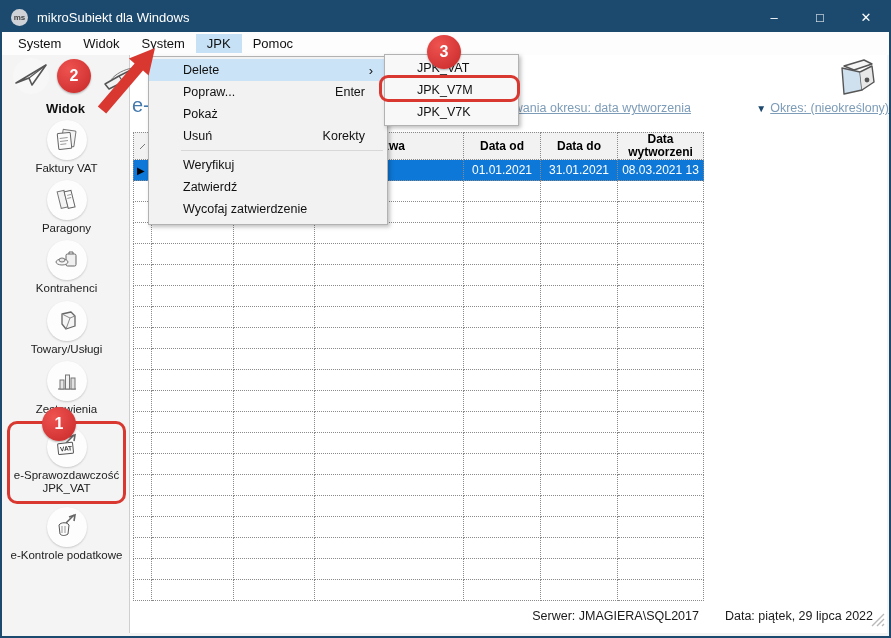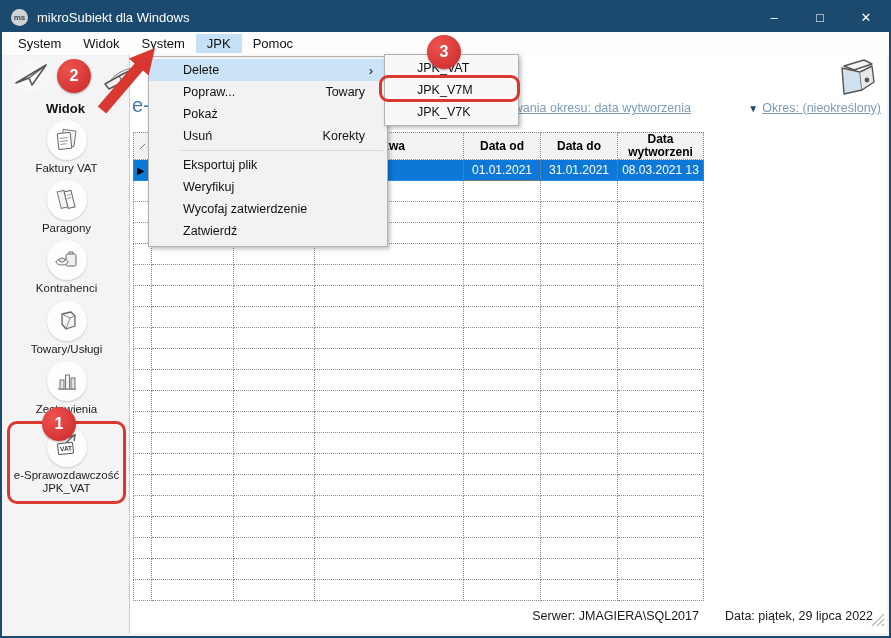--- a/index.html
+++ b/index.html
@@ -29,21 +29,21 @@
   .side-header{position:absolute;left:0;top:99px;width:127px;text-align:center;font-weight:bold;font-size:13px;color:#111;z-index:6;}
   .side-items{position:absolute;left:2px;top:117px;width:125px;display:flex;flex-direction:column;align-items:center;z-index:6;}
   .side-item{width:119px;display:flex;flex-direction:column;align-items:center;padding:1px 0 3px;margin-bottom:1px;}
   .side-item .icon-circle{width:40px;height:40px;border-radius:50%;background:#fdfdfd;box-shadow:0 1px 2px rgba(0,0,0,0.18);display:flex;align-items:center;justify-content:center;}
   .side-item .side-label{margin-top:2px;font-size:11.5px;line-height:1.15;text-align:center;color:#222;}
   .side-item.boxed{border:3px solid #d93831;border-radius:10px;padding:3px 2px 5px;margin:1px 0 2px;}
 
   
   .page-title{position:absolute;left:130px;top:92px;font-size:20px;color:#4479ad;z-index:3;white-space:nowrap;}
   .filter-link{position:absolute;right:198px;top:99px;font-size:12.5px;color:#7d9cb8;text-decoration:underline;white-space:nowrap;z-index:3;}
-  .okres{position:absolute;right:8px;top:99px;font-size:12.5px;white-space:nowrap;z-index:3;text-align:center;}
+  .okres{position:absolute;right:0;top:99px;font-size:12.5px;white-space:nowrap;z-index:3;text-align:center;}
   .okres .tri{color:#1c4a6e;font-size:10px;margin-right:4px;text-decoration:none;display:inline-block;}
   .okres .okres-link{color:#7d9cb8;text-decoration:underline;}
 
   
   .grid{position:absolute;left:131px;top:130px;width:571px;z-index:2;font-size:12px;}
   .grid-row{display:flex;}
   .grid-header .cell{background:#f2f2f2;font-weight:bold;border-top:1px dotted #8a8a8a;display:flex;align-items:center;justify-content:center;text-align:center;line-height:1.05;height:28px;overflow:hidden;}
   .cell{border-right:1px dotted #8a8a8a;border-bottom:1px dotted #8a8a8a;height:21px;overflow:hidden;display:flex;align-items:center;justify-content:center;}
   .cell.first{border-left:1px dotted #8a8a8a;}
   .grid-header .cell.nazwa{justify-content:flex-end;padding-right:58px;}
@@ -182,20 +182,31 @@
         <div class="icon-circle">
           <svg width="28" height="28" viewBox="0 0 28 28">
             <path d="M16 4 l6 -2 l-1 6" fill="none" stroke="#666" stroke-width="1.6"></path>
             <path d="M21 2 l-8 8" stroke="#666" stroke-width="1.6"></path>
             <rect x="5" y="10" width="15" height="11" rx="1" fill="#fbfbfb" stroke="#555" transform="rotate(-6 12 15)"></rect>
             <text x="7" y="18" font-size="6.5" font-weight="bold" fill="#333" transform="rotate(-6 12 15)">VAT</text>
           </svg>
         </div>
         <div class="side-label">e-Sprawozdawczość JPK_VAT</div>
       </div>
+      <div class="side-item">
+        <div class="icon-circle">
+          <svg width="28" height="28" viewBox="0 0 28 28">
+            <path d="M16 4 l6 -2 l-1 6" fill="none" stroke="#666" stroke-width="1.6"></path>
+            <path d="M21 2 l-8 8" stroke="#666" stroke-width="1.6"></path>
+            <path d="M6 12 c2 -3 8 -3 10 0 l-1 9 c-3 2 -6 2 -8 0 Z" fill="#fbfbfb" stroke="#555"></path>
+            <path d="M9 13 v7 M12 13 v7" stroke="#999"></path>
+          </svg>
+        </div>
+        <div class="side-label">e-Kontrole podatkowe</div>
+      </div>
     </div>
 
   <div class="page-title">e-Sprawozdawczość JPK_VAT</div>
   <div class="filter-link">Data filtrowania okresu: data wytworzenia</div>
   <div class="okres">
     <span class="tri">▼</span><span class="okres-link">Okres: (nieokreślony)</span>
   </div>
 
   <div class="grid" id="grid">
       <div class="grid-row grid-header">
@@ -412,41 +423,38 @@
       </svg>
   </div>
 
   <div class="dropdown" id="jpk-menu">
       <div class="menu-item highlighted">
         <div>Delete</div>
         <div class="subarrow">›</div>
       </div>
       <div class="menu-item">
         <div>Popraw...</div>
-        <div class="shortcut">Towary</div>
+        <div class="shortcut">Enter</div>
       </div>
       <div class="menu-item">
         <div>Pokaż</div>
       </div>
       <div class="menu-item">
         <div>Usuń</div>
         <div class="shortcut">Korekty</div>
       </div>
       <div class="menu-sep"></div>
       <div class="menu-item">
-        <div>Eksportuj plik</div>
-      </div>
-      <div class="menu-item">
         <div>Weryfikuj</div>
       </div>
       <div class="menu-item">
+        <div>Zatwierdź</div>
+      </div>
+      <div class="menu-item">
         <div>Wycofaj zatwierdzenie</div>
-      </div>
-      <div class="menu-item">
-        <div>Zatwierdź</div>
       </div>
     </div>
   <div class="submenu" id="jpk-submenu">
       <div class="submenu-item">JPK_VAT</div>
       <div class="submenu-item">JPK_V7M</div>
       <div class="submenu-item">JPK_V7K</div>
     </div>
 
   <div class="anno-box" style="left:377px;top:73px;width:141px;height:27px;"></div>
   <svg class="anno-arrow" width="70" height="80" viewBox="0 0 70 80">

